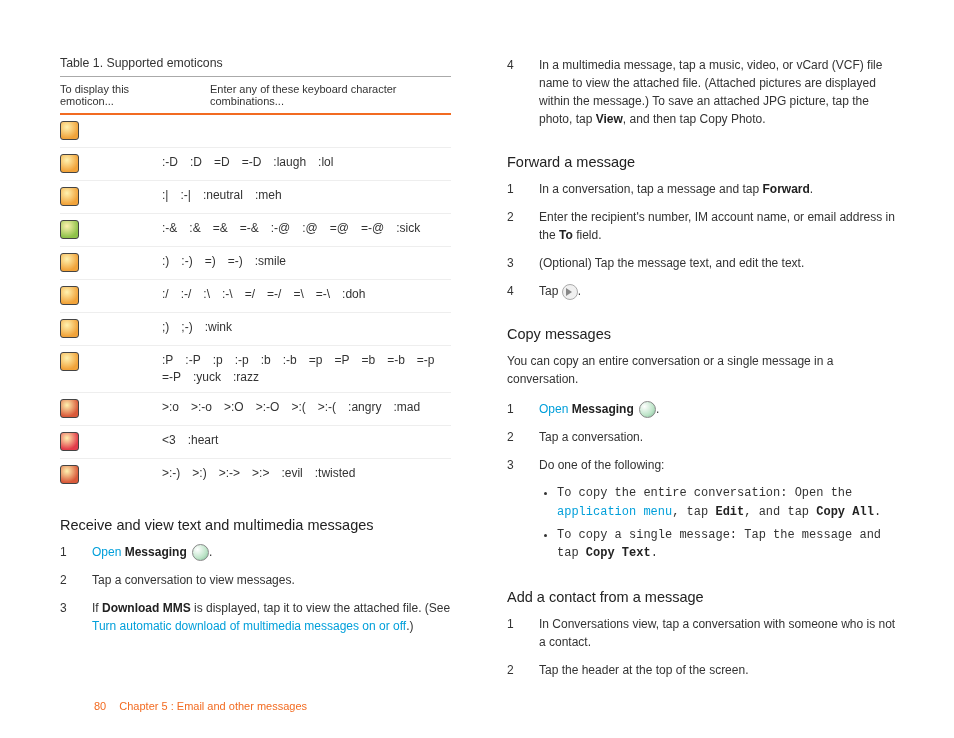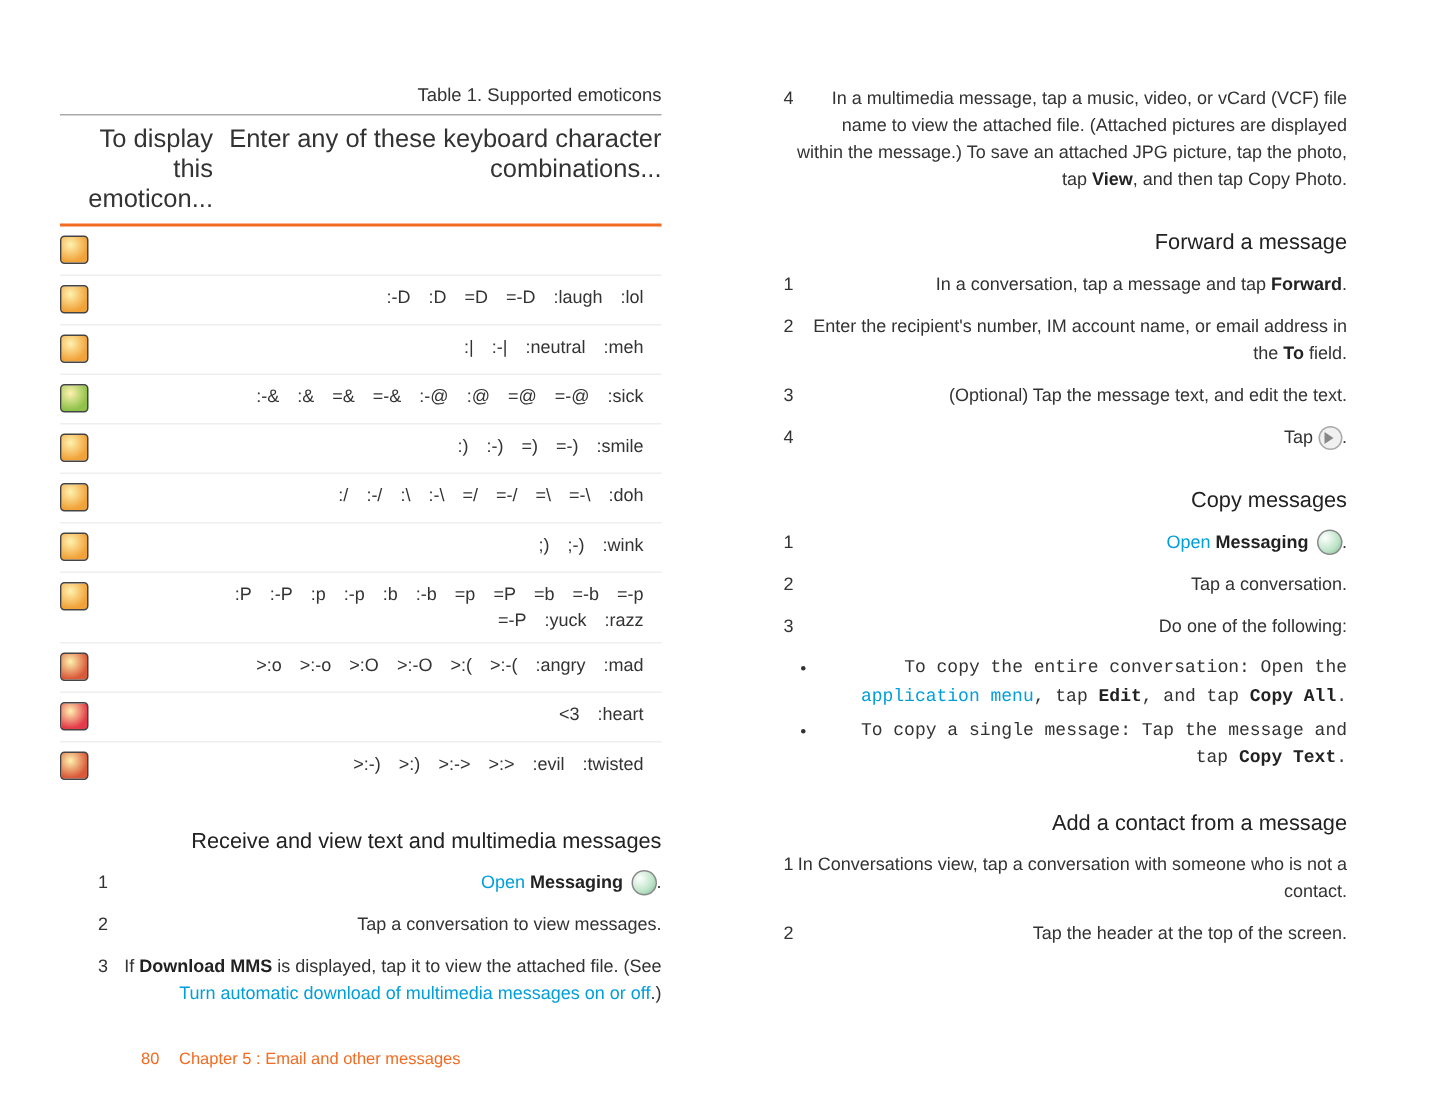--- a/index.html
+++ b/index.html
@@ -8,40 +8,40 @@
     font-family: "Segoe UI", "Helvetica Neue", Arial, sans-serif;
     font-size: 12px;
     color: #333;
     background: #fff;
     width: 954px;
     height: 738px;
     overflow: hidden;
   }
   .page {
     display: flex;
-    padding: 56px 56px 20px 40px;
+    padding: 56px 56px 20px 60px;
     gap: 56px;
     height: 640px;
-    text-align: right;
   }
   .col {
     flex: 1;
     min-width: 0;
   }
   .table-title {
     font-size: 12.3px;
     margin-bottom: 6px;
     font-weight: 400;
   }
   .table-head {
     border-top: 1px solid #aaa;
     border-bottom: 2px solid #f26b21;
     display: flex;
     padding: 6px 0;
-    font-size: 17px;
+    font-size: 11px;
+    gap: 48px;
   }
   .th1 { width: 102px; }
   .th2 { flex: 1; }
   .emorow {
     display: flex;
     align-items: flex-start;
     border-top: 1px solid #eee;
     padding: 6px 0 6px 0;
     min-height: 20px;
   }
@@ -266,20 +266,21 @@
           <span class="num">3</span>
         <span class="txt">(Optional) Tap the message text, and edit the text.</span>
       </li>
       <li>
           <span class="num">4</span>
         <span class="txt"><span>Tap </span><span class="sendicon"></span><span>.</span></span>
       </li>
     </ol>
 
     <h2 class="section">Copy messages</h2>
+    <p class="body">You can copy an entire conversation or a single message in a conversation.</p>
     <ol class="steps">
       <li>
           <span class="num">1</span>
         <span class="txt">
           <span class="link">Open</span>
           <b>Messaging</b>
           <span class="msgicon"></span><span>.</span>
         </span>
       </li>
       <li>

